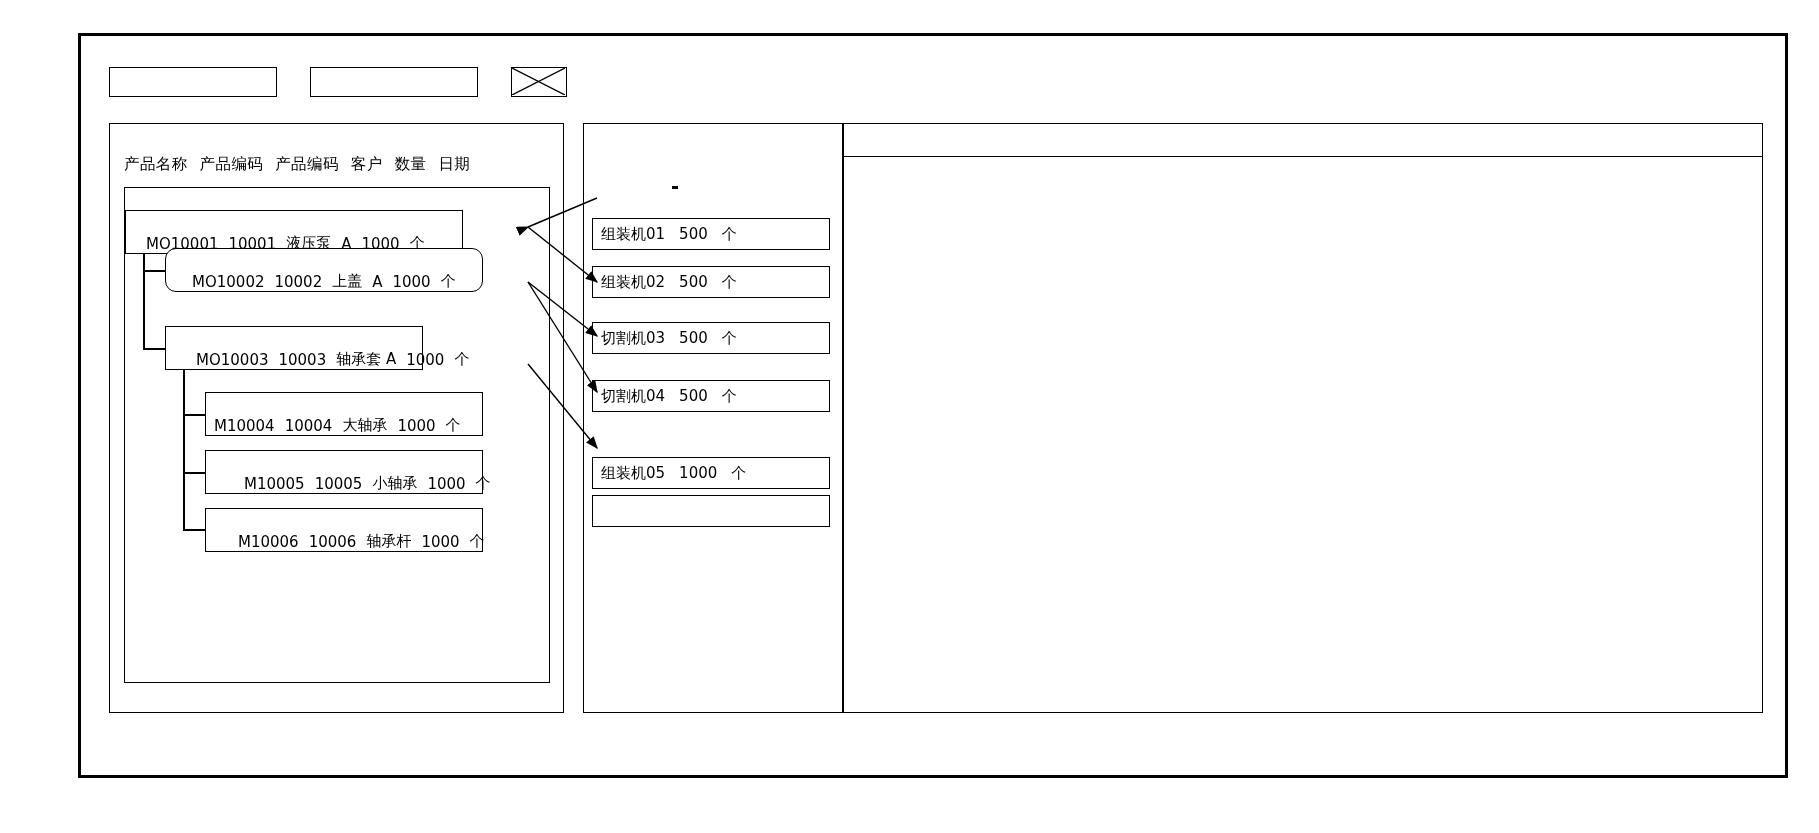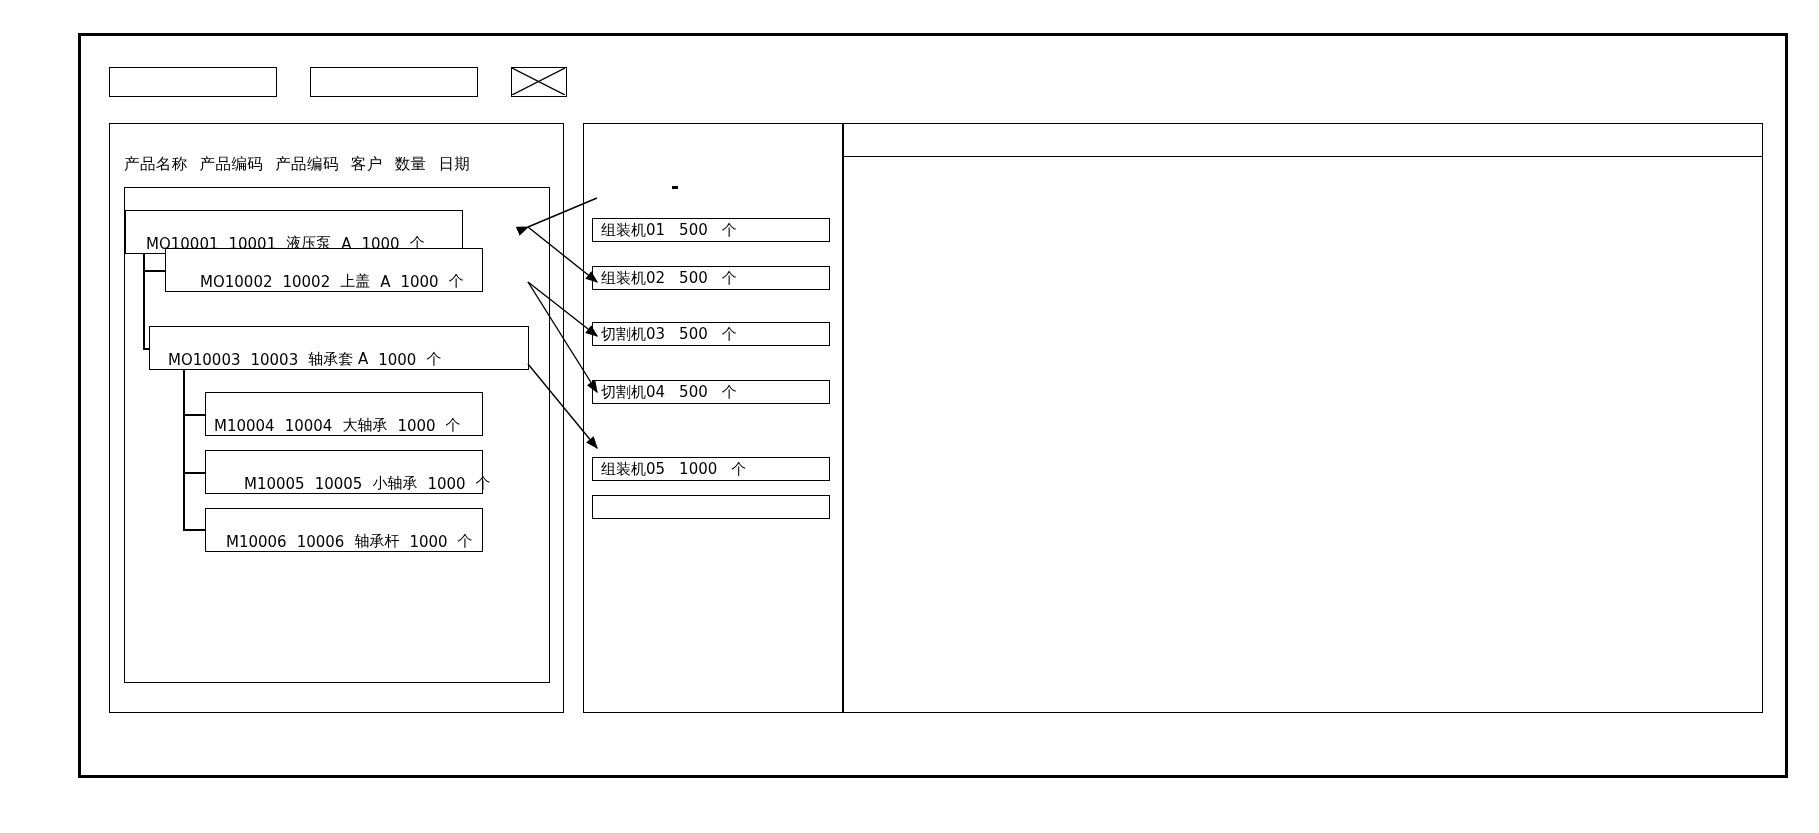--- a/index.html
+++ b/index.html
@@ -125,21 +125,21 @@
     left: 88px;
     top: 62px;
     width: 6px;
     height: 3px;
     background: #000000;
   }
   .machine-box {
     position: absolute;
     left: 8px;
     width: 238px;
-    height: 24px;
+    height: 32px;
     border: 1.6px solid #000000;
     box-sizing: border-box;
     background: #ffffff;
     display: flex;
     align-items: center;
     white-space: nowrap;
     font-size: 15px;
     padding-left: 8px;
   }
   .machine-box .cell { margin-right: 14px; }
@@ -212,30 +212,30 @@
 
       <div class="tree-node" style="left:0px; top:22px; width:338px; padding-left:20px;">
         <span class="cell">MO10001</span>
         <span class="cell">10001</span>
         <span class="cell">液压泵</span>
         <span class="cell">A</span>
         <span class="cell">1000</span>
         <span class="cell">个</span>
       </div>
 
-      <div class="tree-node" style="left:40px; top:60px; width:318px; padding-left:34px;">
+      <div class="tree-node" style="left:40px; top:60px; width:318px; padding-left:26px;border-radius:11px;">
         <span class="cell">MO10002</span>
         <span class="cell">10002</span>
         <span class="cell">上盖</span>
         <span class="cell">A</span>
         <span class="cell">1000</span>
         <span class="cell">个</span>
       </div>
 
-      <div class="tree-node" style="left:24px; top:138px; width:380px; padding-left:18px;">
+      <div class="tree-node" style="left:40px; top:138px; width:258px; padding-left:30px;">
         <span class="cell">MO10003</span>
         <span class="cell">10003</span>
         <span class="cell">轴承套 A</span>
         <span class="cell">1000</span>
         <span class="cell">个</span>
       </div>
 
       <div class="tree-node" style="left:80px; top:204px; width:278px; padding-left:8px;">
         <span class="cell">M10004</span>
         <span class="cell">10004</span>
@@ -245,21 +245,21 @@
       </div>
 
       <div class="tree-node" style="left:80px; top:262px; width:278px; padding-left:38px;">
         <span class="cell">M10005</span>
         <span class="cell">10005</span>
         <span class="cell">小轴承</span>
         <span class="cell">1000</span>
         <span class="cell">个</span>
       </div>
 
-      <div class="tree-node" style="left:80px; top:320px; width:278px; padding-left:20px;">
+      <div class="tree-node" style="left:80px; top:320px; width:278px; padding-left:32px;">
         <span class="cell">M10006</span>
         <span class="cell">10006</span>
         <span class="cell">轴承杆</span>
         <span class="cell">1000</span>
         <span class="cell">个</span>
       </div>
 
     </div>
   </div>
 

